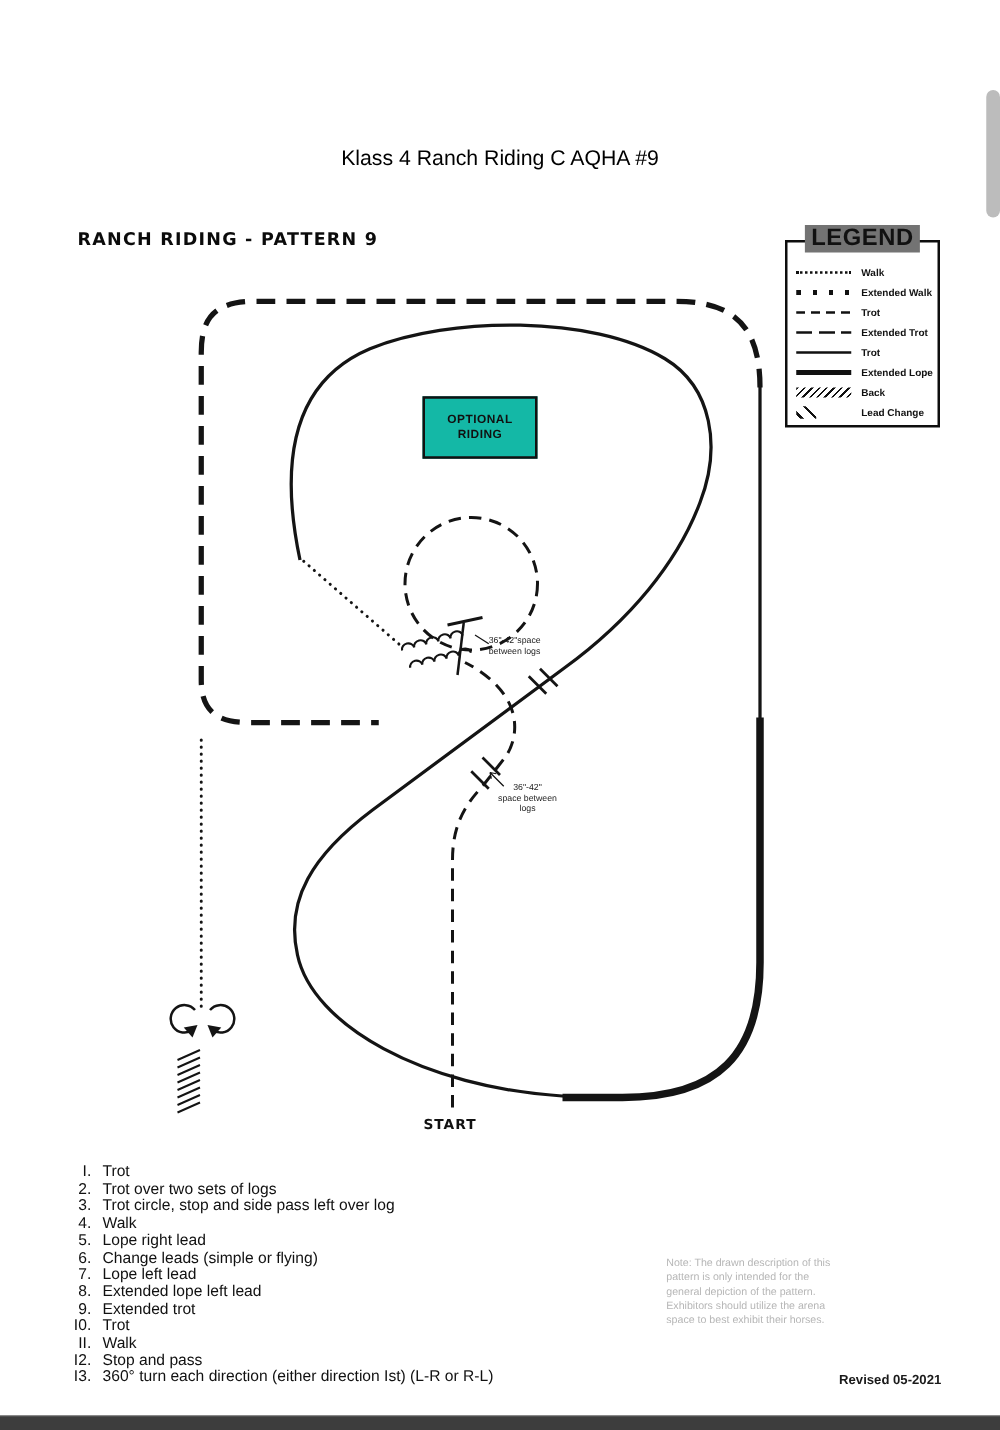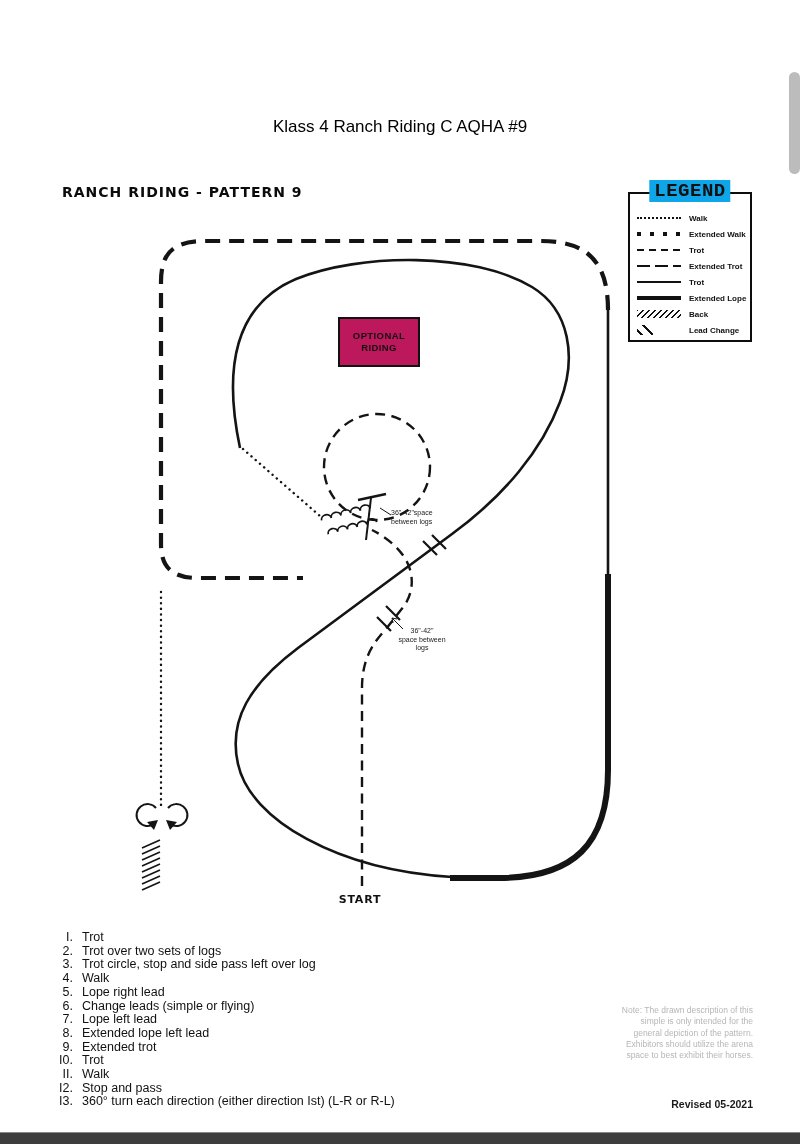--- a/index.html
+++ b/index.html
@@ -9,53 +9,53 @@
 
   .doc-title{position:absolute;top:117px;left:0;width:100%;text-align:center;
              font-size:17px;color:#000;}
   .pattern-heading{position:absolute;left:62px;top:184px;font-family:"DejaVu Sans",sans-serif;
              font-weight:bold;font-size:14px;letter-spacing:1px;color:#0b0b0b;}
 
   
   .legend{position:absolute;left:628px;top:192px;width:124px;height:150px;
           border:2.5px solid #0d0d0d;box-sizing:border-box;background:#fff;}
   .legend-title{position:absolute;top:-14px;left:50%;transform:translateX(-50%);
-          background:#0ea5e9;padding:0 5px;font-family:Liberation Mono, monospace;
+          background:#737373;padding:0 5px;font-family:Liberation Sans, sans-serif;
           font-weight:bold;font-size:19px;letter-spacing:.5px;white-space:nowrap;}
   .legend-rows{position:absolute;left:7px;right:2px;top:16px;}
   .lrow{display:flex;align-items:center;height:16px;}
   .sample{width:44px;margin-right:8px;flex:none;}
   .llabel{font-size:8px;font-weight:bold;white-space:nowrap;}
   .s-walk{height:0;border-top:2px dotted #111;}
   .s-extwalk{height:3.5px;background:repeating-linear-gradient(90deg,#111 0 3.5px,transparent 3.5px 13px);}
   .s-trot{height:2px;background:repeating-linear-gradient(90deg,#111 0 7px,transparent 7px 12px);}
   .s-exttrot{height:2.6px;background:repeating-linear-gradient(90deg,#111 0 13px,transparent 13px 18px);}
   .s-lope{height:1.8px;background:#111;}
   .s-extlope{height:4px;background:#111;}
   .s-back{height:8px;background:repeating-linear-gradient(135deg,#111 0 1.4px,transparent 1.4px 4.2px);}
   .s-leadchange{height:10px;width:16px;margin-right:36px;
       background:repeating-linear-gradient(45deg,transparent 0 2.5px,#111 2.5px 4.7px,transparent 4.7px 8px);}
 
   
-  .cattle-box{position:absolute;left:338px;top:317px;width:82px;height:50px;border:2px solid #111;
+  .cattle-box{position:absolute;left:338px;top:317px;width:92px;height:50px;border:2px solid #111;
       box-sizing:border-box;text-align:center;font-weight:bold;font-size:9.5px;line-height:12px;
-      letter-spacing:.4px;padding-top:11px;background:#be185d;}
+      letter-spacing:.4px;padding-top:11px;background:#14b8a6;}
   .label-upper{position:absolute;left:391px;top:509px;font-size:7px;line-height:8.5px;color:#222;}
   .label-lower{position:absolute;left:396px;top:627px;width:52px;text-align:center;
       font-size:7px;line-height:8.5px;color:#222;}
   .start-label{position:absolute;left:330px;top:893px;width:60px;text-align:center;
       font-family:"DejaVu Sans",sans-serif;font-weight:bold;font-size:11px;letter-spacing:.8px;}
 
   
   .maneuvers{position:absolute;left:54px;top:931px;font-size:12.5px;line-height:13.7px;}
   .mrow{display:flex;}
   .mnum{width:19px;text-align:right;margin-right:9px;flex:none;}
   .mtext{white-space:nowrap;}
 
-  .note{position:absolute;right:47px;top:1005px;width:220px;text-align:right;
+  .note{position:absolute;right:47px;top:1005px;width:220px;text-align:left;
         font-size:8.5px;line-height:11.3px;color:#b6b6b6;}
   .revised{position:absolute;right:47px;top:1098px;font-family:Liberation Sans, sans-serif;
         font-weight:bold;font-size:10.5px;color:#1a1a1a;}
 
   .scroll-thumb{position:absolute;right:0;top:72px;width:11px;height:102px;
         background:#bcbcbc;border-radius:7px;}
   .bottom-bar{position:absolute;left:0;bottom:0;width:100%;height:12px;background:#3d3d3d;
         border-top:1px solid #8a8a8a;box-sizing:border-box;}
 </style>
 </head>
@@ -217,21 +217,21 @@
         <span class="mtext">Stop and pass</span>
       </div>
     <div class="mrow">
         <span class="mnum">I3.</span>
         <span class="mtext">360° turn each direction (either direction Ist) (L-R or R-L)</span>
       </div>
   </div>
 
   <div class="note">
     <div>Note: The drawn description of this</div>
-    <div>simple is only intended for the</div>
+    <div>pattern is only intended for the</div>
     <div>general depiction of the pattern.</div>
     <div>Exhibitors should utilize the arena</div>
     <div>space to best exhibit their horses.</div>
   </div>
 
   <div class="revised">Revised 05-2021</div>
 
   <div class="scroll-thumb"></div>
   <div class="bottom-bar"></div>
 </div>

